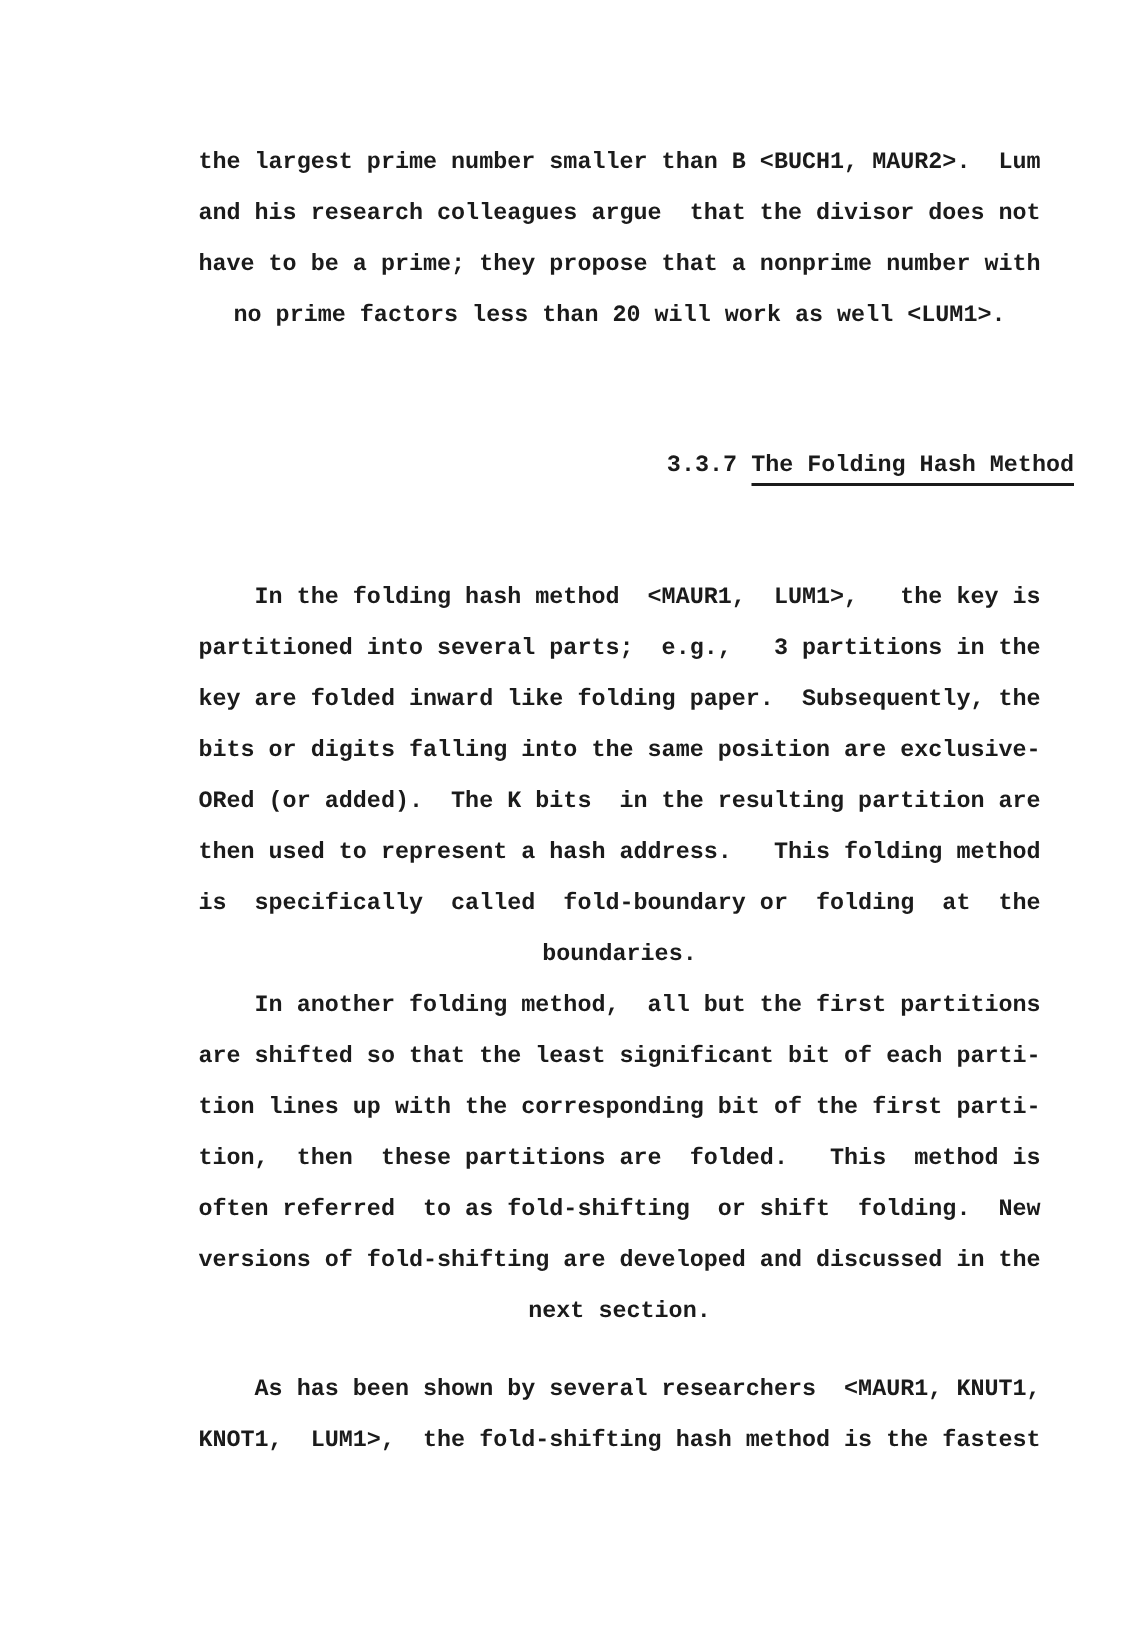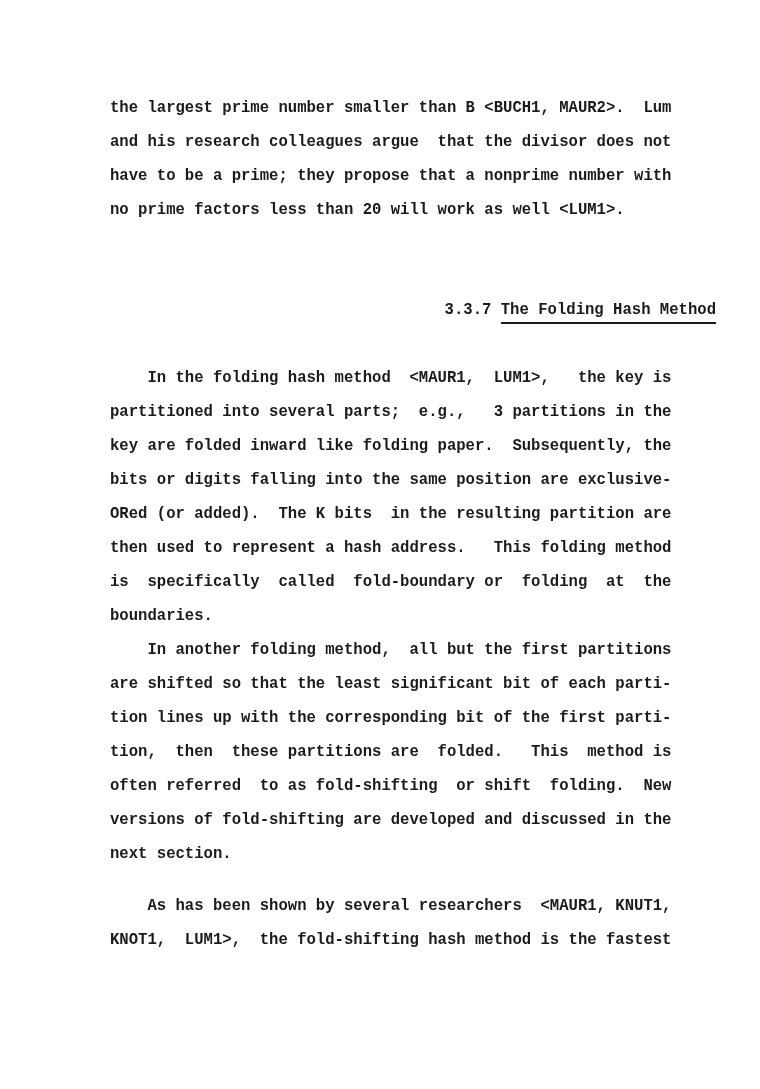--- a/index.html
+++ b/index.html
@@ -20,33 +20,34 @@
     color: #1b1b1b;
   }
   .text-column {
     position: absolute;
     left: 110px;
     top: 91px;
     width: 606px;
   }
   .para {
     white-space: pre;
+    text-align: center;
   }
   .heading {
     white-space: pre;
     text-align: right;
   }
   .heading-337 { margin-top: 32px; }
   .heading-338 { margin-top: 31px; }
   .heading-title {
     margin-left: 9.4px;
     border-bottom: 2px solid currentColor;
     padding-bottom: 3px;
   }
-  .para-2 { }
+  .para-2 { margin-top: 20px; }
   .para-3 { margin-top: 0; }
   .para-4 { margin-top: 18px; }
 </style>
 </head>
 <body>
 
 <div class="page">
   <div class="text-column">
 
     <div class="para para-1">the largest prime number smaller than B &lt;BUCH1, MAUR2&gt;.  Lum

